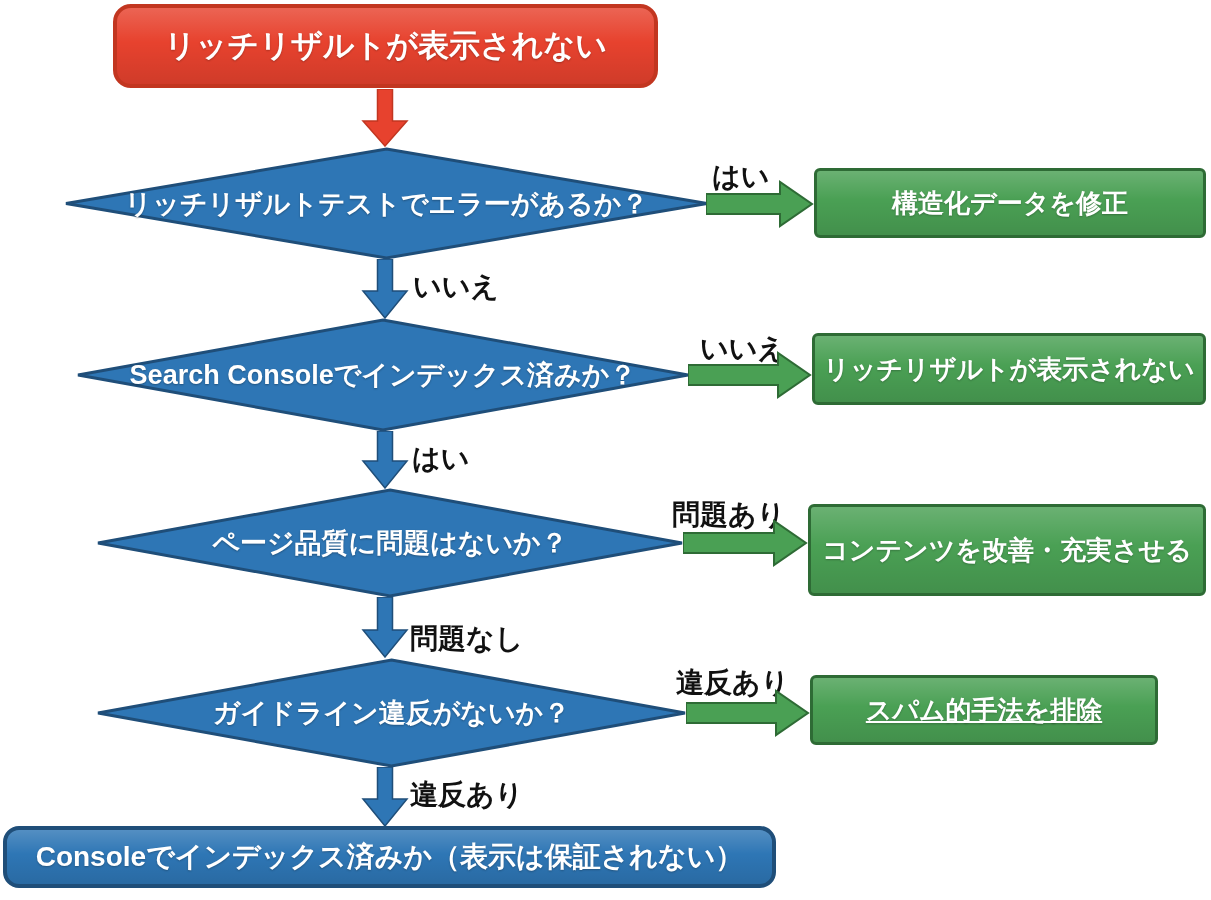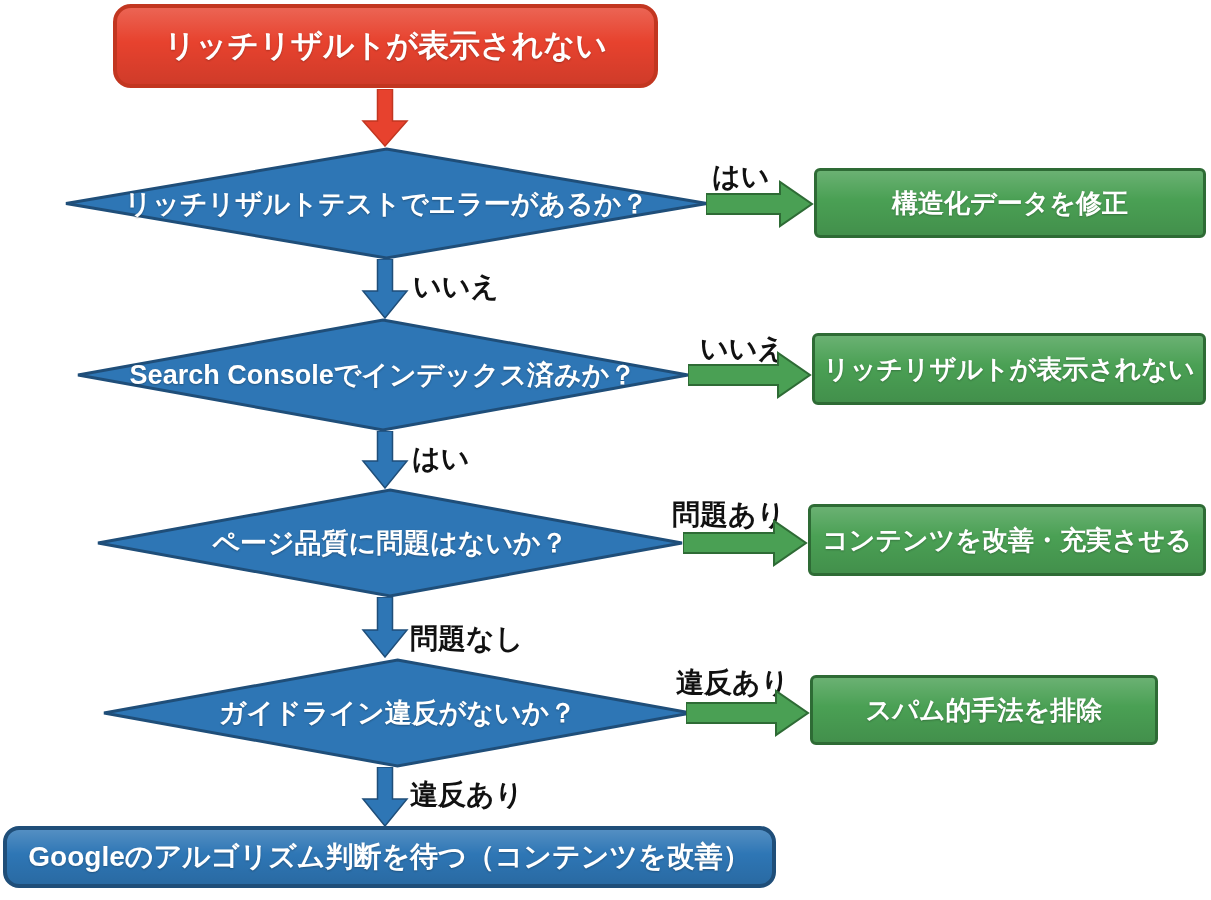--- a/index.html
+++ b/index.html
@@ -138,47 +138,47 @@
       <polygon class="fill-diamond" points="295,2 587,55 295,108 3,55"></polygon>
     </svg>
     <span class="q">ページ品質に問題はないか？</span>
   </div>
 
   <div class="flabel" style="left:672px;top:496px;">問題あり</div>
   <svg class="arrow" style="left:683px;top:519px;" width="125" height="48" viewBox="0 0 125 48">
     <rect class="fill-bluestub" x="0" y="21.5" width="16" height="5"></rect>
     <polygon class="fill-greenarrow" points="0,14 91,14 91,2 123,24 91,46 91,34 0,34"></polygon>
   </svg>
-  <div class="node action gloss" style="left:808px;top:504px;width:398px;height:72px;">
+  <div class="node action gloss" style="left:808px;top:504px;width:398px;height:92px;">
     <span>コンテンツを改善・充実させる</span>
   </div>
 
   <svg class="arrow" style="left:361px;top:597px;" width="48" height="61" viewBox="0 0 48 61">
     <polygon class="fill-bluearrow" points="16.5,0 31.5,0 31.5,33 46,33 24,60 2,33 16.5,33"></polygon>
   </svg>
   <div class="flabel" style="left:410px;top:580px;margin-top:40px;">問題なし</div>
 
-  <div class="diamond" style="left:101px;top:658px;width:593px;height:110px;">
+  <div class="diamond" style="left:95px;top:658px;width:593px;height:110px;">
     <svg viewBox="0 0 593 110" preserveAspectRatio="none">
       <polygon class="fill-diamond" points="296.5,2 590,55 296.5,108 3,55"></polygon>
     </svg>
     <span class="q">ガイドライン違反がないか？</span>
   </div>
 
   <div class="flabel" style="left:676px;top:664px;">違反あり</div>
   <svg class="arrow" style="left:686px;top:689px;" width="124" height="48" viewBox="0 0 124 48">
     <rect class="fill-bluestub" x="0" y="21.5" width="16" height="5"></rect>
     <polygon class="fill-greenarrow" points="0,14 90,14 90,2 122,24 90,46 90,34 0,34"></polygon>
   </svg>
-  <div class="node action gloss" style="left:810px;top:675px;width:348px;height:70px;">
+  <div class="node action gloss" style="left:810px;top:675px;width:348px;height:70px;text-decoration:underline;">
     <span>スパム的手法を排除</span>
   </div>
 
   <svg class="arrow" style="left:361px;top:767px;" width="48" height="60" viewBox="0 0 48 60">
     <polygon class="fill-bluearrow" points="16.5,0 31.5,0 31.5,32 46,32 24,59 2,32 16.5,32"></polygon>
   </svg>
   <div class="flabel" style="left:410px;top:776px;">違反あり</div>
 
   <div class="node end gloss" style="left:3px;top:826px;width:773px;height:62px;">
-    <span>Googleのアルゴリズム判断を待つ（コンテンツを改善）</span>
+    <span>Consoleでインデックス済みか（表示は保証されない）</span>
   </div>
 
 </div>
 
 </body></html>

